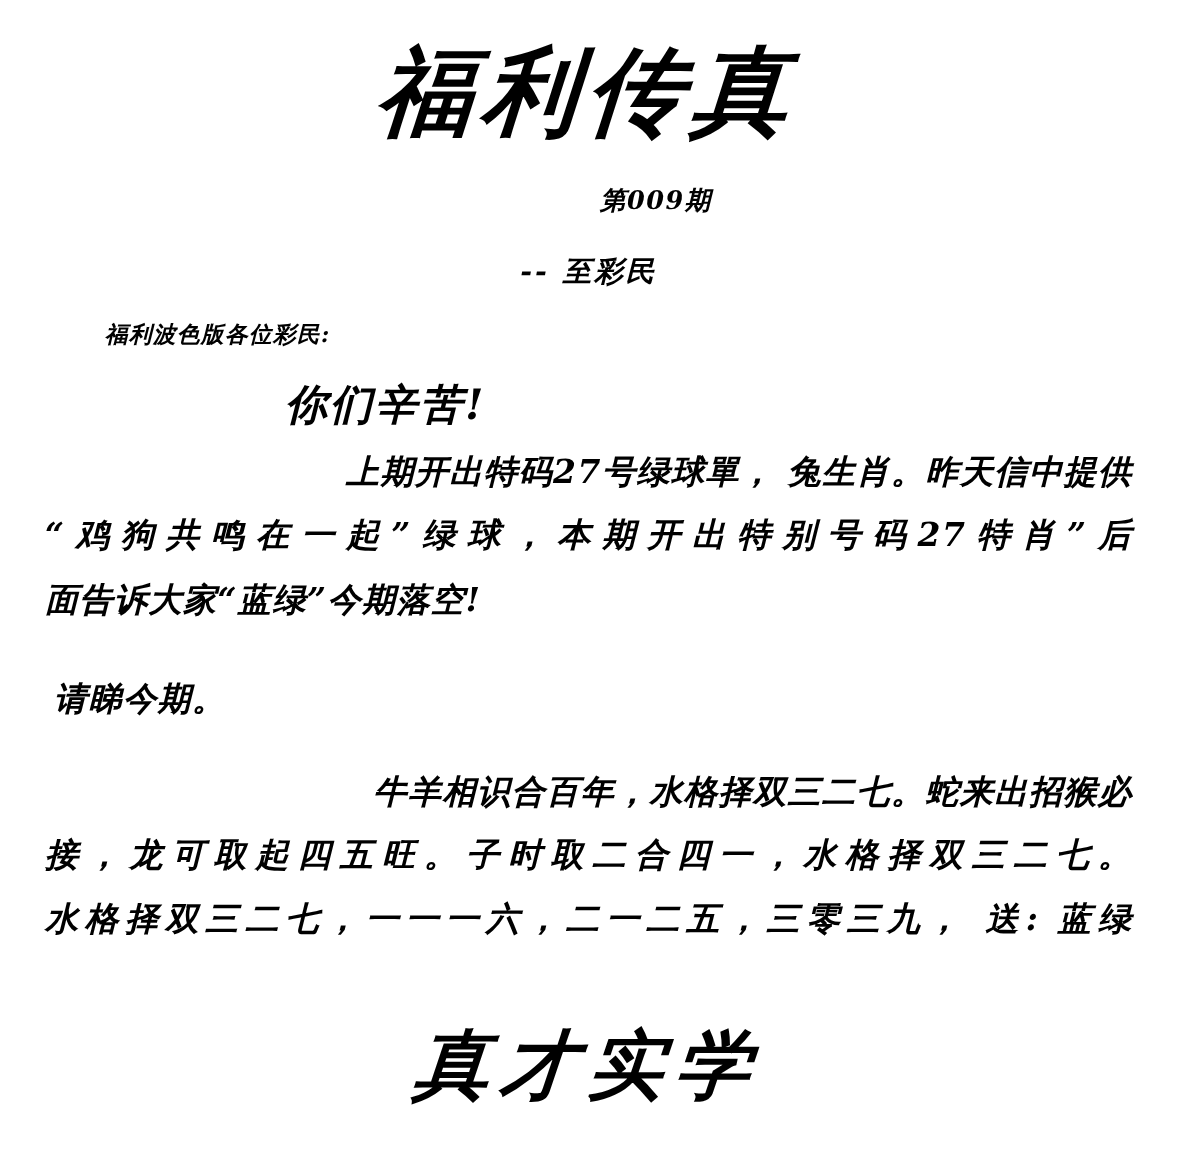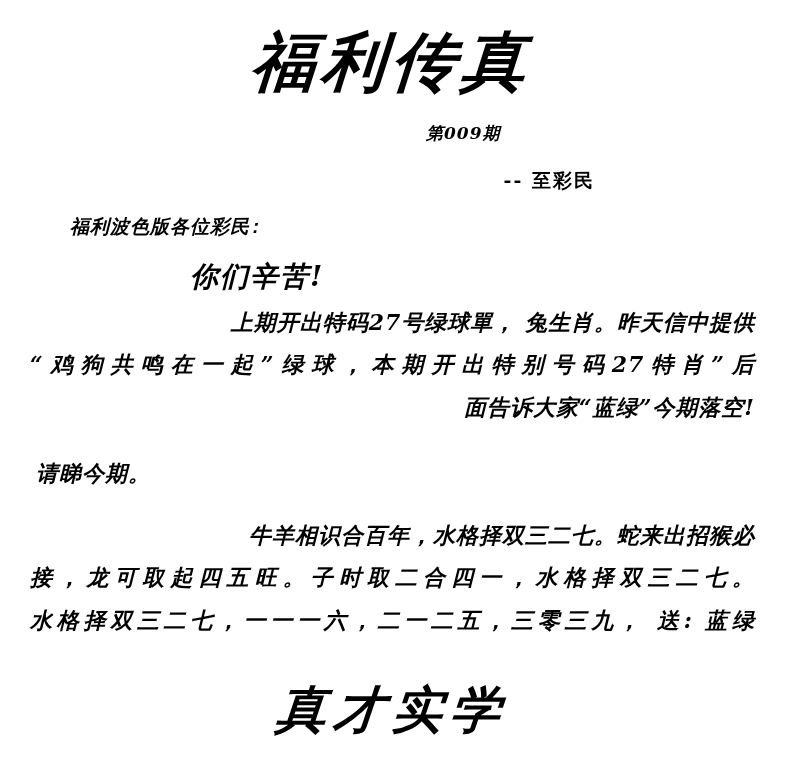--- a/index.html
+++ b/index.html
@@ -46,47 +46,46 @@
     font-size: 19px;
   }
   .subhead .secret {
     position: absolute;
     left: 112px;
     top: 0;
     letter-spacing: 2px;
   }
   .subhead .issue {
     position: absolute;
-    left: 426px;
+    left: 400px;
     top: 2px;
     font-size: 17px;
     letter-spacing: 1px;
   }
 
   .tocustomer {
     margin-top: 14px;
-    text-align: right;
-    padding-right: 190px;
+    text-align: center;
     font-weight: bold;
+    font-style: italic;
     font-size: 19px;
     letter-spacing: 2px;
   }
 
   
   .body-block {
     margin-top: 20px;
     padding: 0 30px 0 30px;
     font-weight: bold;
     font-style: italic;
   }
   .salutation {
-    font-size: 19px;
+    font-size: 15px;
     padding-left: 40px;
     letter-spacing: 1px;
-    font-family: Liberation Mono, monospace;
   }
   .greeting {
     font-size: 28px;
     padding-left: 160px;
     margin-top: 18px;
     letter-spacing: 2px;
   }
   .para {
     font-size: 22px;
     line-height: 1.65;
@@ -96,21 +95,20 @@
   .para.indent {
     text-indent: 72px;
     text-align: right;
   }
   .para.p-spread {
     text-align: justify;
     text-align-last: justify;
   }
   .para.small-line {
     margin-top: 6px;
-    text-align: right;
   }
   .para.request {
     text-indent: 6px;
     margin-top: 30px;
   }
 
   .section-gap {
     height: 18px;
   }
 

